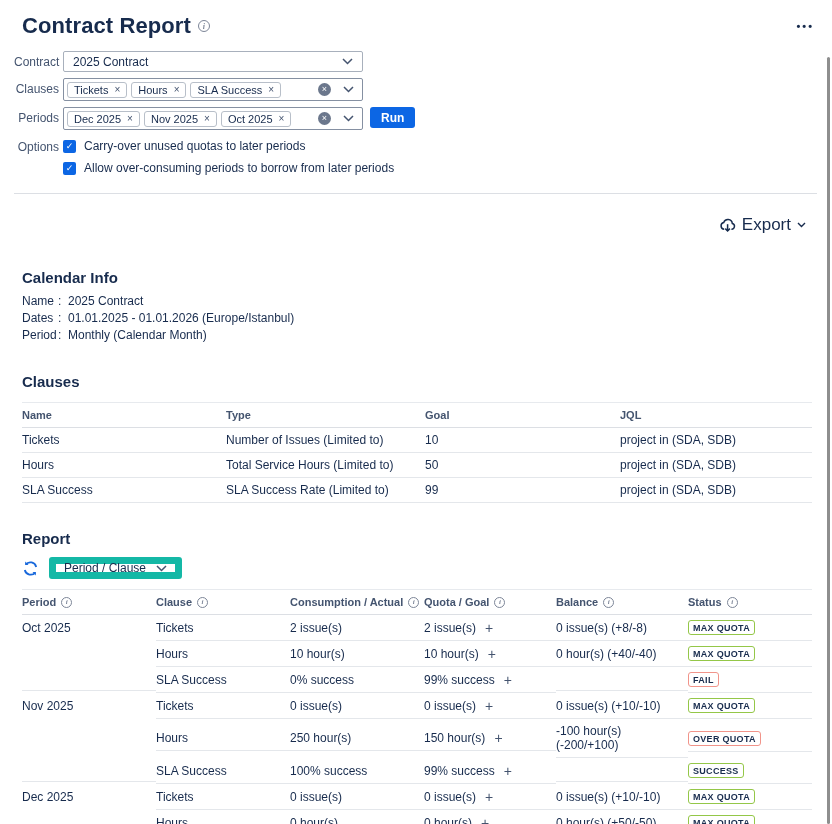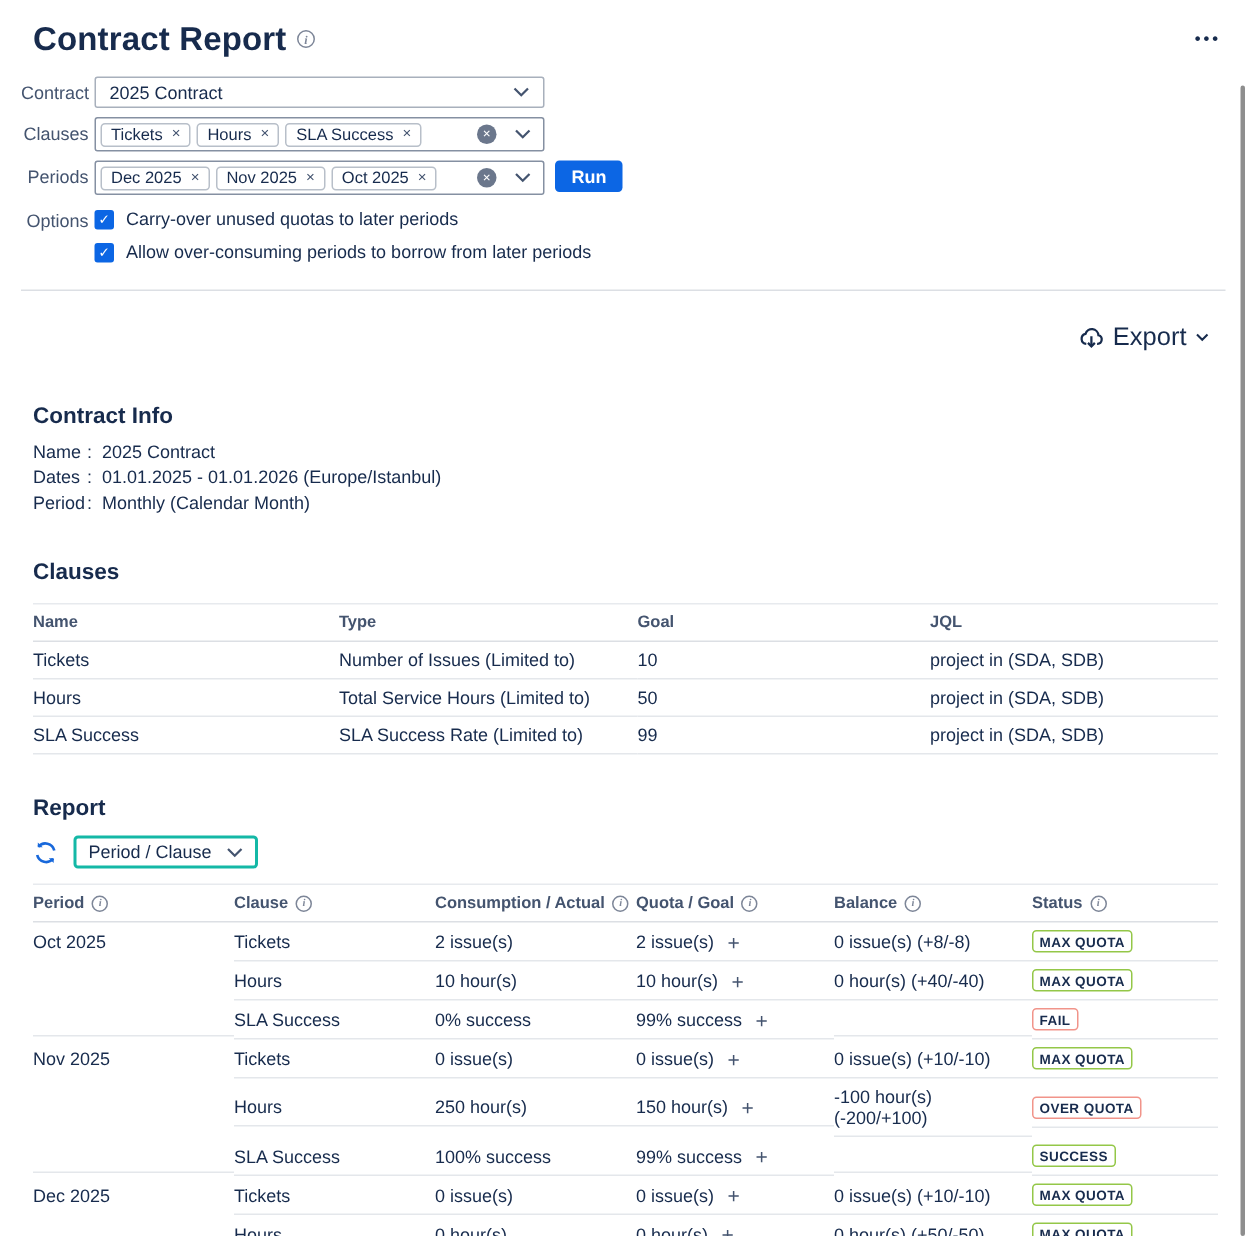--- a/index.html
+++ b/index.html
@@ -80,21 +80,21 @@
   .add-plus { margin-left:9px; font-size:14px; color:#44546F; cursor:pointer; line-height:1; }
   .badge {
     display:inline-block; border:1px solid; border-radius:3px; background:#fff;
     font-size:9px; font-weight:bold; letter-spacing:.3px; padding:2px 4px 1px; color:#172B4D; white-space:nowrap;
   }
   .badge.green { border-color:#94C748; }
   .badge.red { border-color:#F1948A; }
   
   .report-controls { display:flex; align-items:center; margin:10px 0 10px 22px; gap:10px; }
   .view-select {
-    border:2px solid #14b8a6; border-radius:3px; height:22px; padding:0 8px;
+    border:7px solid #14b8a6; border-radius:3px; height:22px; padding:0 8px;
     display:inline-flex; align-items:center; gap:10px; cursor:pointer; font-size:12px;
   }
   .refresh-btn { display:inline-flex; cursor:pointer; }
   
   .v-scrollbar { position:absolute; right:2px; top:57px; bottom:0; width:3px; background:#8E8E8E; border-radius:2px; cursor:pointer; }
 </style>
 </head>
 <body>
 
 <div class="page-header">
@@ -204,21 +204,21 @@
     </span>
     <span>Export</span>
     <span style="display:inline-flex;">
       <svg width="9" height="6" viewBox="0 0 9 6">
           <path d="M1 1l3.5 3.5L8 1" fill="none" stroke="#172B4D" stroke-width="1.4"></path>
         </svg>
     </span>
   </span>
 </div>
 
-<h2 class="section-h" style="margin-top:34px;">Contract Info</h2>
+<h2 class="section-h" style="margin-top:34px;">Calendar Info</h2>
 <div class="ci-block" id="contract-info-lines">
     <div class="ci-line">
       <span class="ci-label">Name</span>
       <span class="ci-colon">:</span>
       <span class="ci-value">2025 Contract</span>
     </div>
     <div class="ci-line">
       <span class="ci-label">Dates</span>
       <span class="ci-colon">:</span>
       <span class="ci-value">01.01.2025 - 01.01.2026 (Europe/Istanbul)</span>

